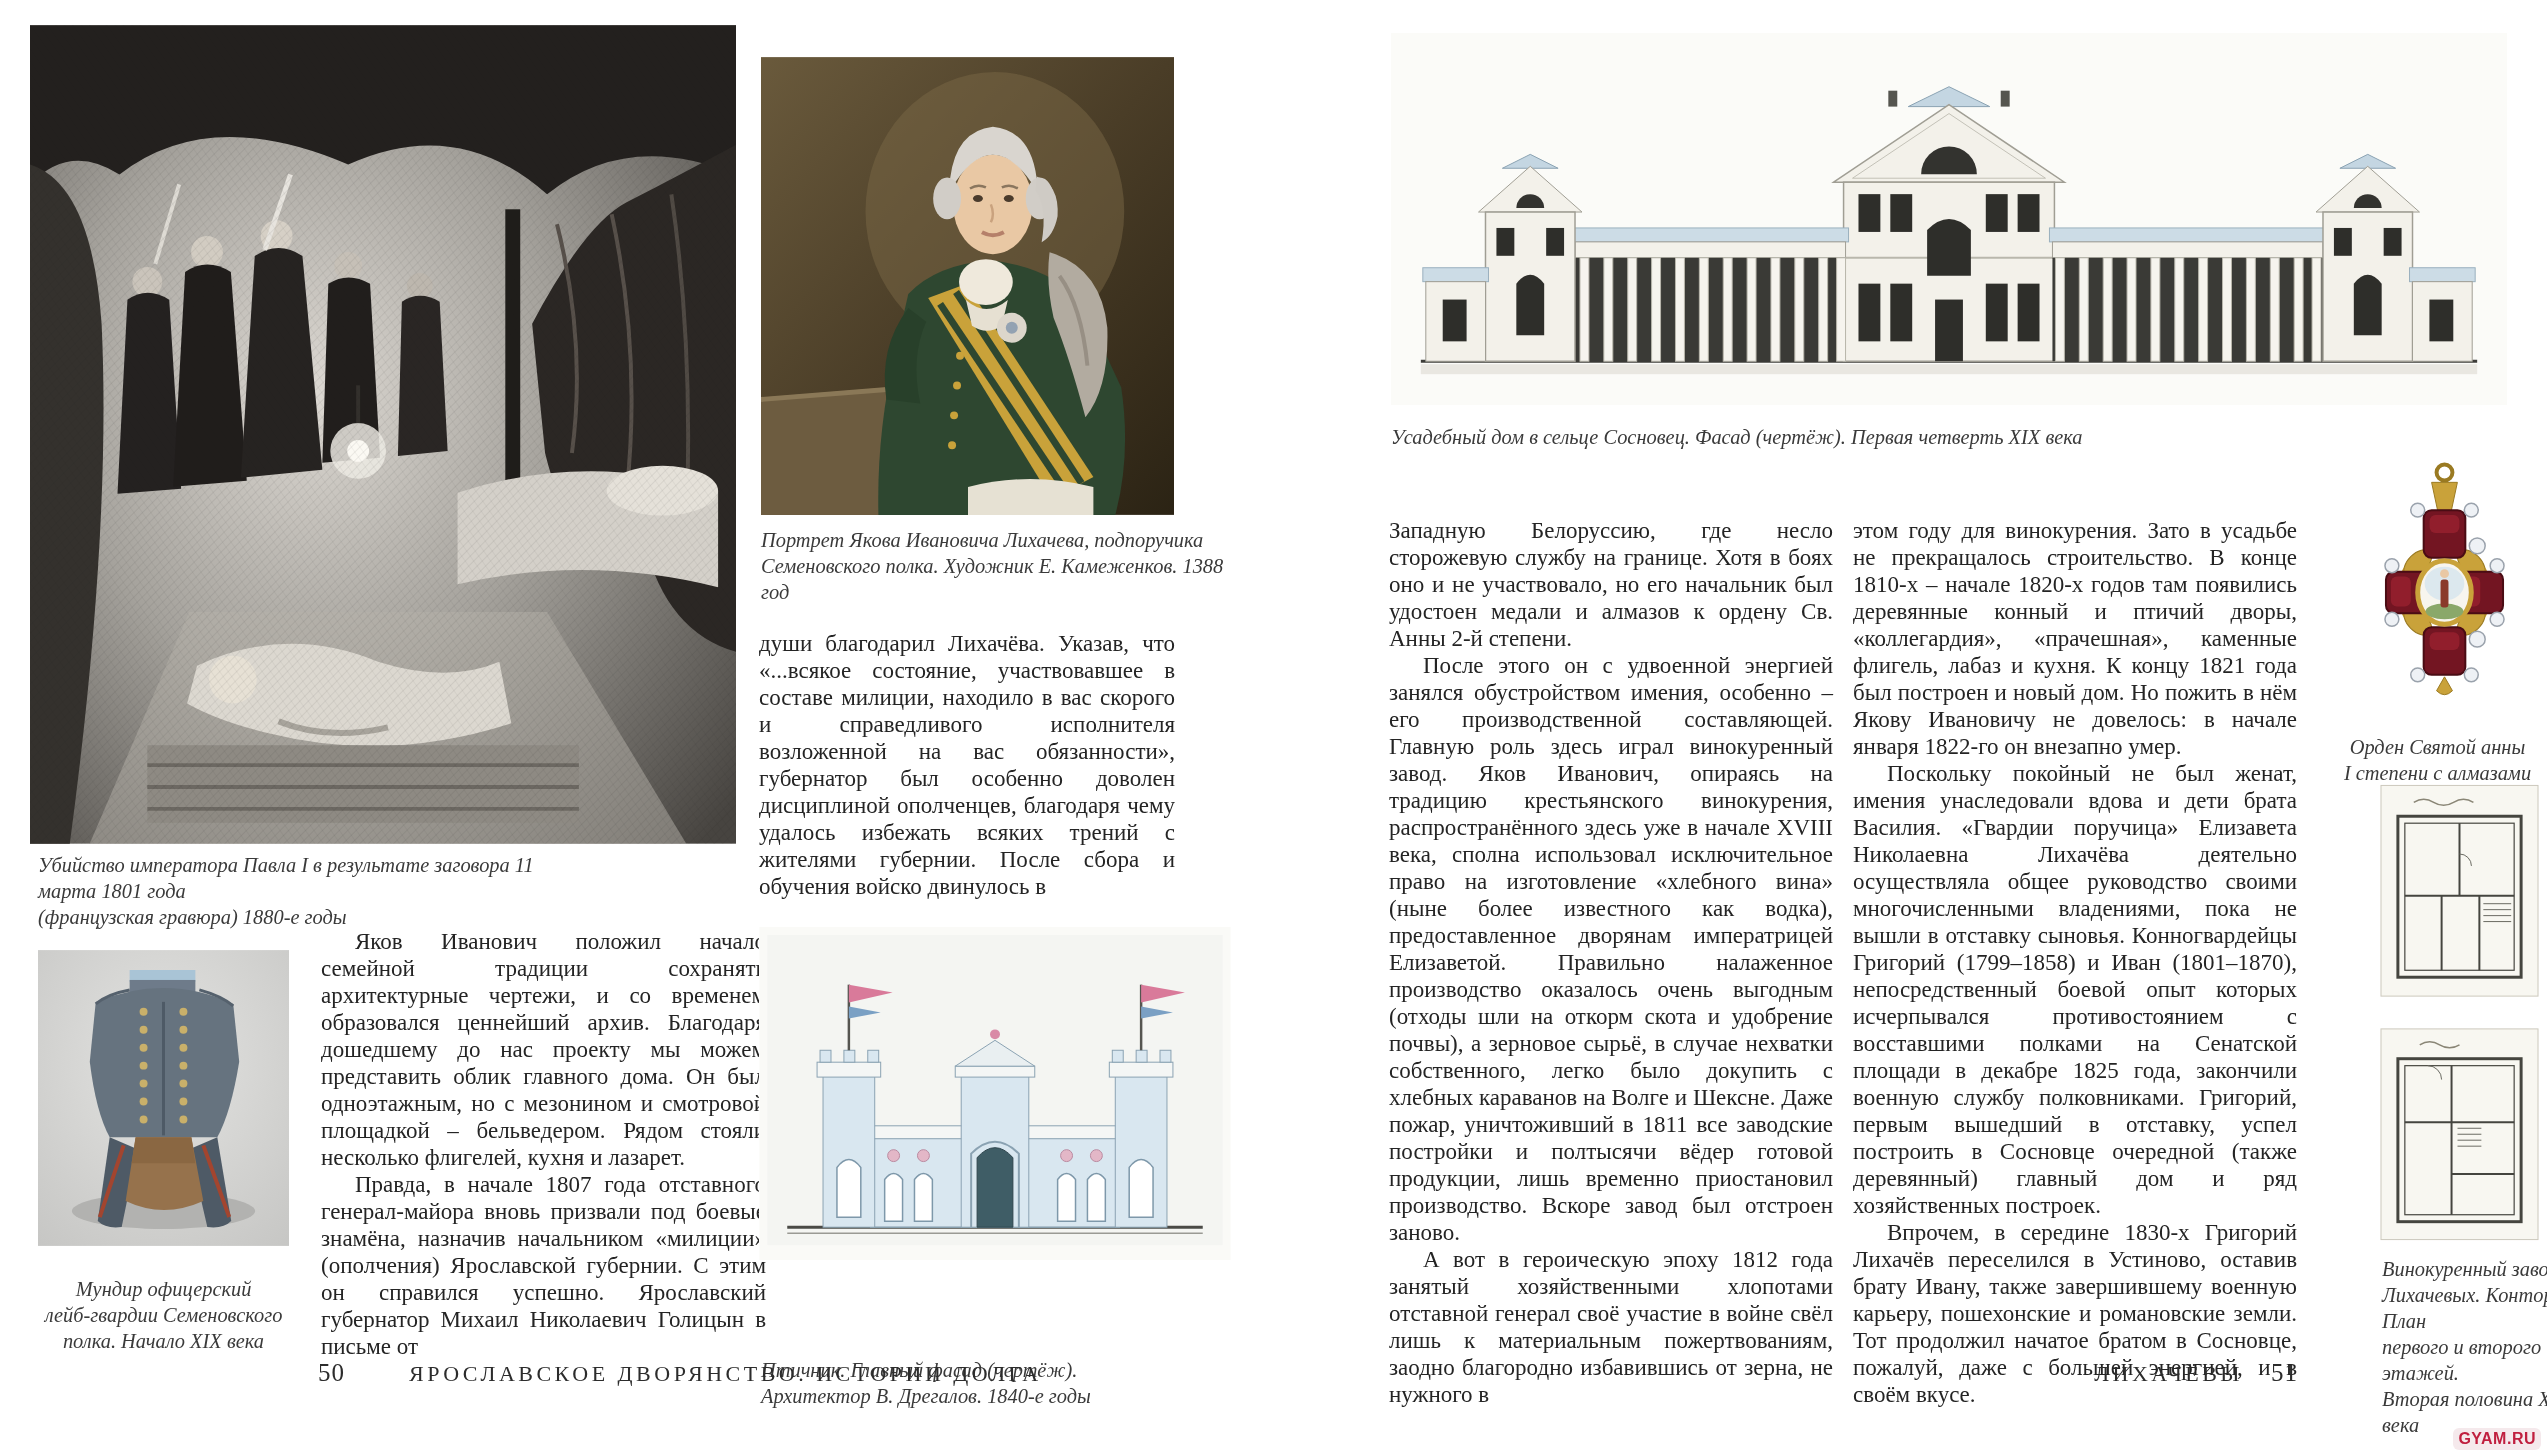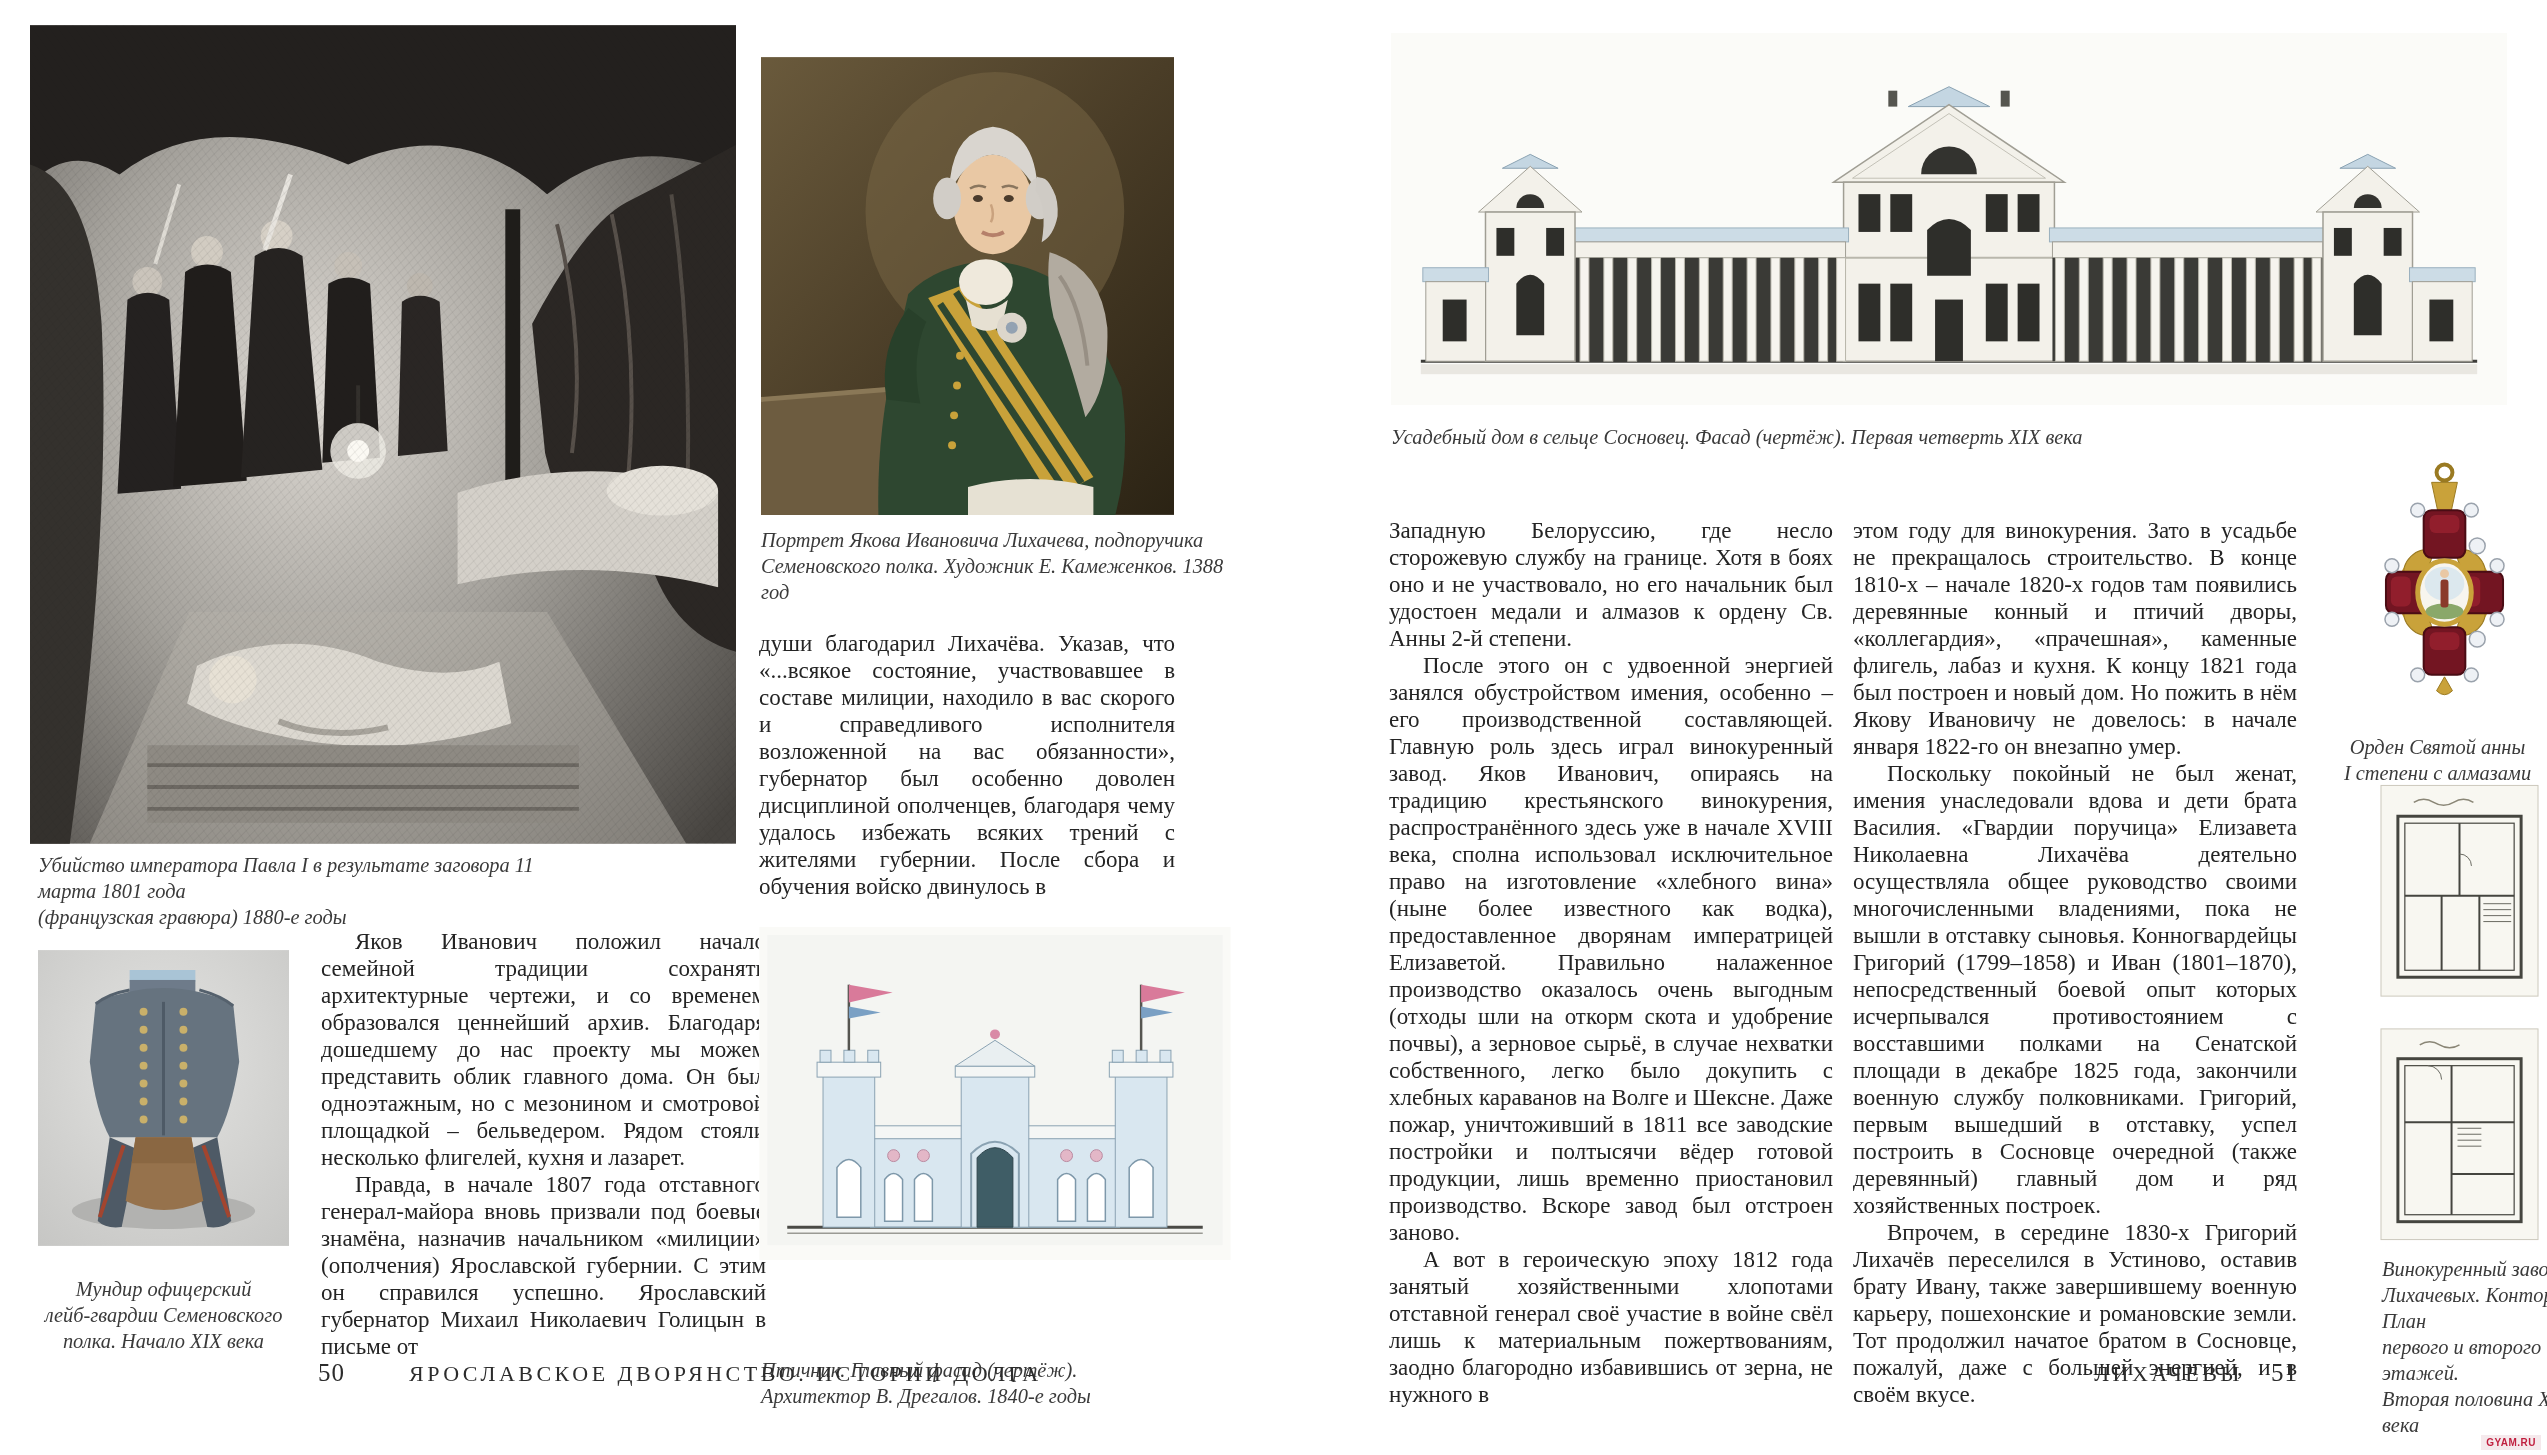--- a/index.html
+++ b/index.html
@@ -18,22 +18,22 @@
     white-space:pre-line;
   }
   .caption.center{text-align:center;}
   .imgbox{background:#fff;}
   .footer{
     display:flex;align-items:baseline;font-size:24px;color:#2c2c2c;
   }
   .pagenum{font-size:25px;letter-spacing:1px;}
   .runtitle{font-size:22px;letter-spacing:3.5px;}
   .watermark{
-    font-family:"Liberation Sans",sans-serif;font-size:10px;font-weight:bold;
-    color:#c01f3f;background:#f5e9ec;padding:2px 5px;letter-spacing:0.5px;
+    font-family:"Liberation Sans",sans-serif;font-size:16px;font-weight:bold;
+    color:#c01f3f;background:#f5e9ec;padding:2px 5px;letter-spacing:0.5px;border-radius:6px;
   }
   svg{display:block;}
 </style>
 </head>
 <body>
 
 <div class="spread">
 
   <div class="abs imgbox" style="left:30px;top:25px;width:706px;height:819px;">
     <svg viewBox="0 0 710 823" width="706" height="819">

